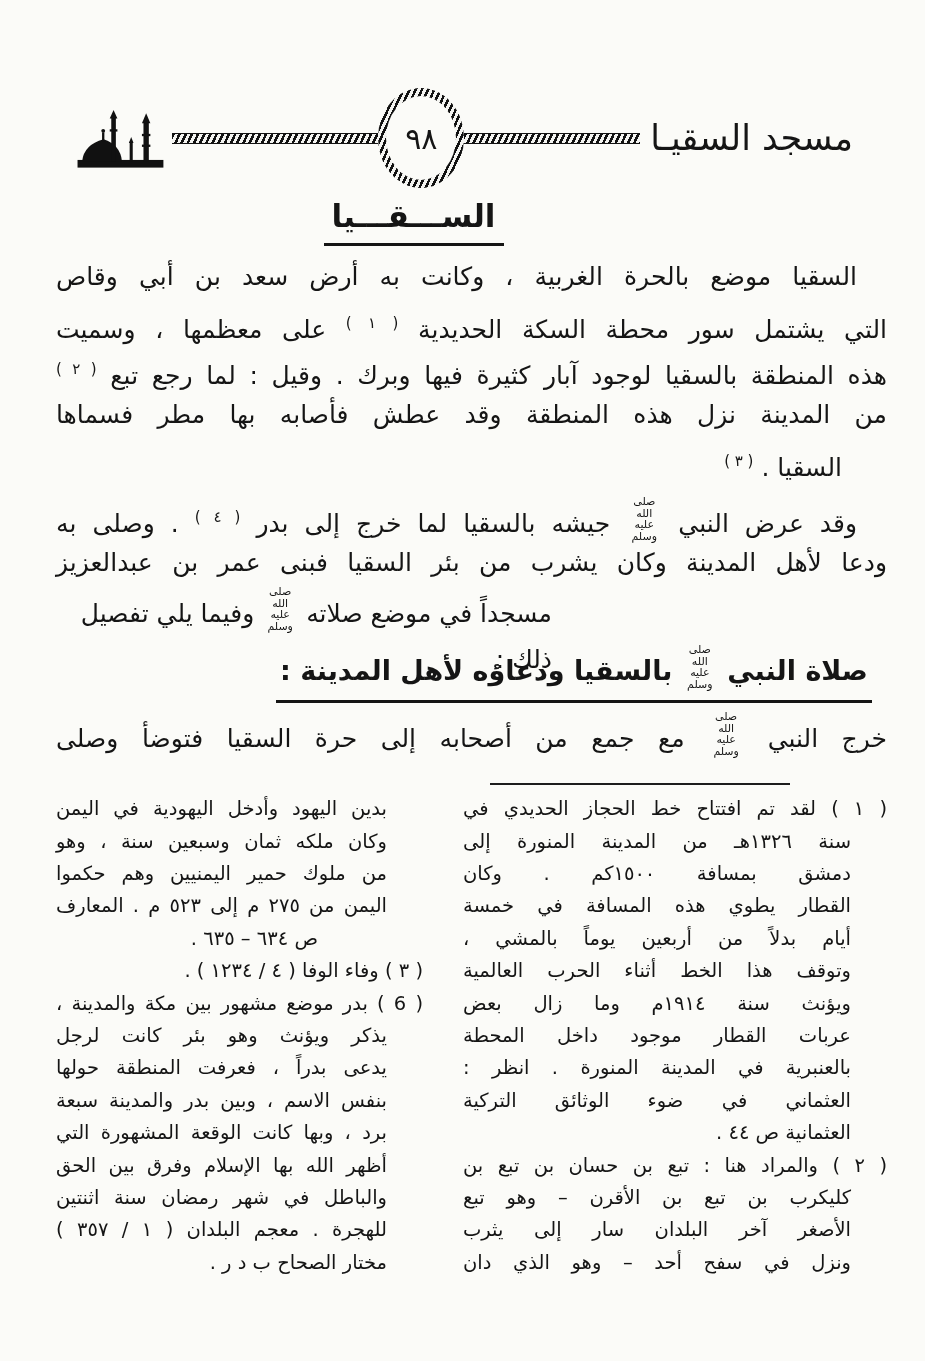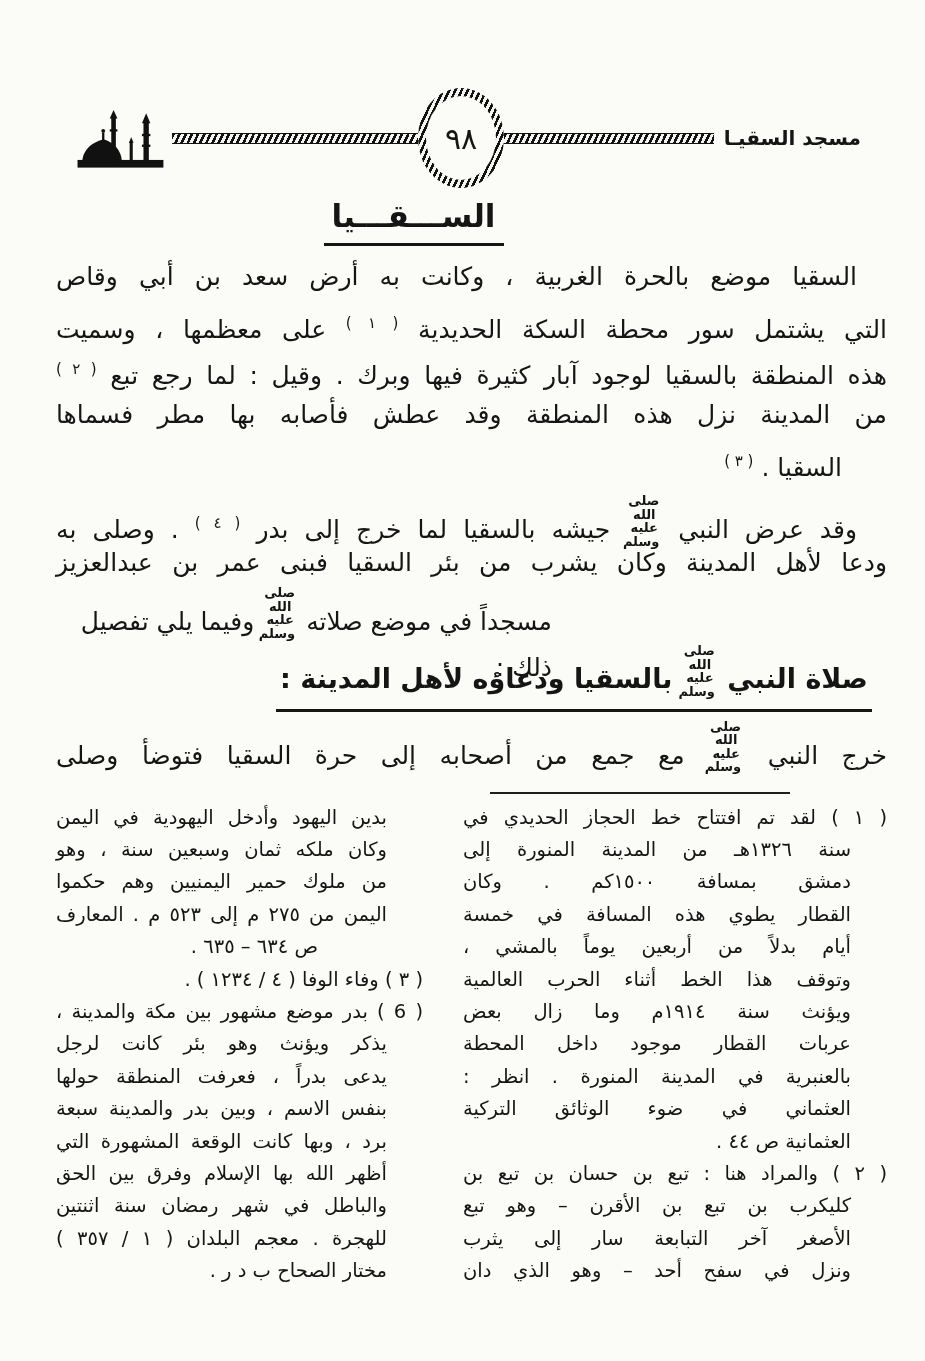--- a/index.html
+++ b/index.html
@@ -31,41 +31,41 @@
     flex:0 0 auto;width:86px;height:100px;border-radius:50%;
     background:repeating-linear-gradient(115deg,#121212 0 2.6px,#f4f4f1 2.6px 5.6px);
     padding:8px;
   }
   .oval-in{
     width:100%;height:100%;border-radius:50%;background:var(--paper);
     display:flex;align-items:center;justify-content:center;
     font-size:30px;
   }
   .book-title{
-    flex:0 0 auto;font-weight:700;font-size:20px;margin-right:26px;margin-left:10px;
+    flex:0 0 auto;font-weight:400;font-size:35px;margin-right:34px;margin-left:10px;
     direction:rtl;
   }
 
   
   .title-wrap{margin-top:10px;text-align:center;padding-right:128px;}
   .main-title{
     display:inline-block;direction:rtl;font-weight:700;font-size:31px;
     border-bottom:3px solid var(--ink);padding:0 8px 9px;margin-left:12px;
   }
 
   
   .main{direction:rtl;margin-top:8px;font-size:25px;}
   .bl{line-height:46px;height:46px;text-align:justify;text-align-last:justify;}
   .bl.indent{text-indent:30px;}
   .bl.endline{text-align:right;text-align-last:right;padding-right:45px;}
   .bl.shiftleft{text-align:right;text-align-last:right;padding-right:335px;}
   .sup{font-size:15px;vertical-align:10px;letter-spacing:-1px;white-space:nowrap;}
   .saw{
-    display:inline-block;width:30px;font-size:13px;line-height:1.05;
-    text-align:center;vertical-align:-8px;margin:0 3px;font-weight:700;
+    display:inline-block;width:30px;font-size:11px;line-height:1.05;
+    text-align:center;vertical-align:-8px;margin:0 3px;font-weight:400;
     letter-spacing:0;text-align-last:center;white-space:normal;text-indent:0;
   }
   .heading-wrap{margin:12px 0 8px;text-align:center;padding-left:205px;}
   .section-heading{
     display:inline-block;font-weight:700;font-size:27px;line-height:1.25;
     border-bottom:3px solid var(--ink);padding:0 4px 10px;
   }
   .p-gap{margin-top:10px;}
 
   
@@ -176,21 +176,21 @@
         <div class="fl">القطار يطوي هذه المسافة في خمسة</div>
         <div class="fl">أيام بدلاً من أربعين يوماً بالمشي ،</div>
         <div class="fl">وتوقف هذا الخط أثناء الحرب العالمية</div>
         <div class="fl">ويؤنث سنة ١٩١٤م وما زال بعض</div>
         <div class="fl">عربات القطار موجود داخل المحطة</div>
         <div class="fl">بالعنبرية في المدينة المنورة . انظر :</div>
         <div class="fl">العثماني في ضوء الوثائق التركية</div>
         <div class="fl end">العثمانية ص ٤٤ .</div>
         <div class="fl first">( ٢ ) والمراد هنا : تبع بن حسان بن تبع بن</div>
         <div class="fl">كليكرب بن تبع بن الأقرن – وهو تبع</div>
-        <div class="fl">الأصغر آخر التبابعة سار إلى يثرب</div>
+        <div class="fl">الأصغر آخر البلدان سار إلى يثرب</div>
         <div class="fl">ونزل في سفح أحد – وهو الذي دان</div>
       </div>
       <div class="fncol lc">
         <div class="fl">بدين اليهود وأدخل اليهودية في اليمن</div>
         <div class="fl">وكان ملكه ثمان وسبعين سنة ، وهو</div>
         <div class="fl">من ملوك حمير اليمنيين وهم حكموا</div>
         <div class="fl">اليمن من ٢٧٥ م إلى ٥٢٣ م . المعارف</div>
         <div class="fl mid">ص ٦٣٤ – ٦٣٥ .</div>
         <div class="fl first end">( ٣ ) وفاء الوفا ( ٤ / ١٢٣٤ ) .</div>
         <div class="fl first">( 6 ) بدر موضع مشهور بين مكة والمدينة ،</div>

